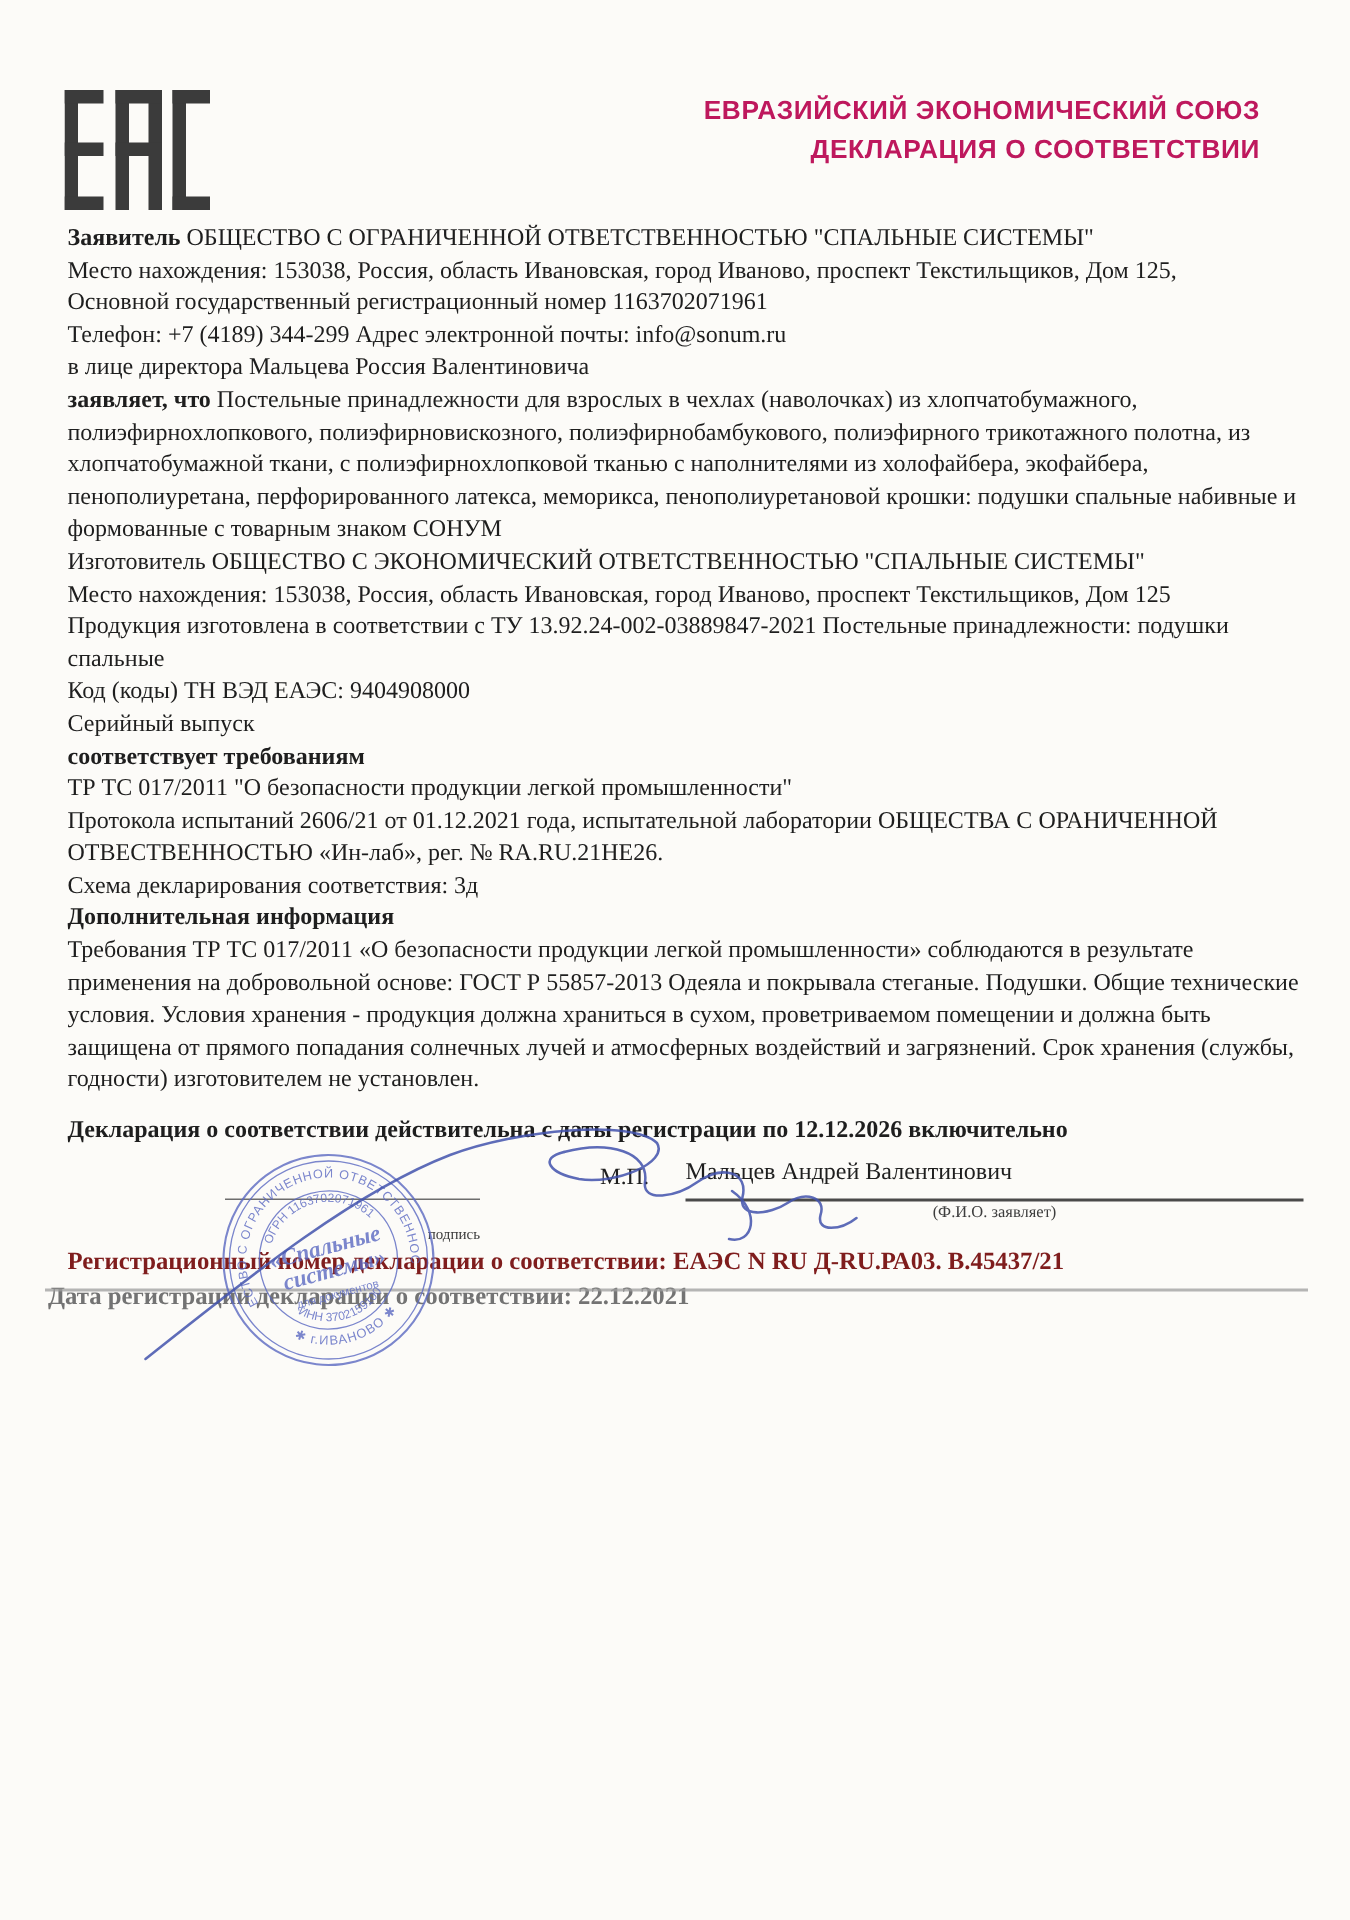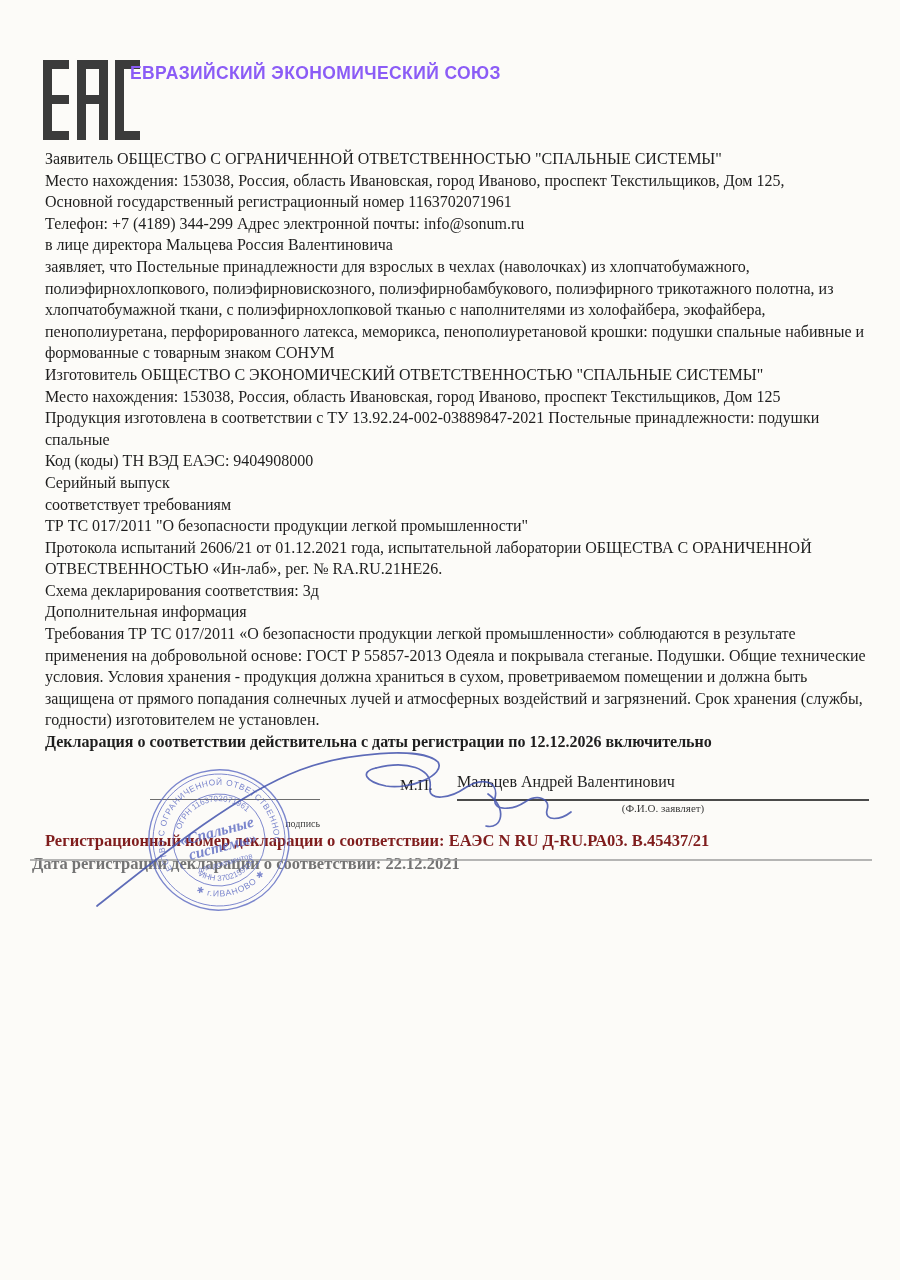--- a/index.html
+++ b/index.html
@@ -9,30 +9,30 @@
     margin:0 auto;
     background:#fcfbf8;
     overflow:hidden;
     color:#1e1e1e;
     font-family:"Liberation Serif", serif;
   }
   
   .eac-logo { position:absolute; left:43px; top:60px; width:97px; height:80px; color:#3b3b3b; }
   .titles {
     position:absolute; left:130px; right:60px; top:60px;
-    text-align:left;
+    text-align:right;
     font-family:"Liberation Sans", sans-serif;
     font-weight:bold; font-size:17.5px; line-height:26px;
-    color:#8b5cf6; letter-spacing:0.4px;
+    color:#be185d; letter-spacing:0.4px;
   }
   
   .doc-body { position:absolute; left:45px; right:28px; top:148px; }
   .doc-body p { margin:0; font-size:16px; line-height:21.6px; }
-  .doc-body p.validity { font-weight:bold; }
-  .doc-body b { font-weight:normal; }
+  .doc-body p.validity { margin-top:12px; font-weight:bold; }
+  .doc-body b { font-weight:bold; }
   
   .sig-area { position:absolute; left:0; right:0; top:770px; height:160px; }
   .mp-label { position:absolute; left:400px; top:6px; font-size:15.5px; }
   .sign-line-left { position:absolute; left:150px; top:29px; width:170px; border-bottom:1.5px solid #6d6d6d; }
   .sign-caption { position:absolute; left:150px; top:48px; width:170px; text-align:right; font-size:10px; color:#3d3d3d; }
   .fio-name { position:absolute; left:457px; top:3px; width:412px; text-align:left; font-size:16px; }
   .sign-line-right { position:absolute; left:457px; top:29px; width:412px; border-bottom:2px solid #4a4a4a; }
   .fio-caption { position:absolute; left:457px; top:32px; width:412px; text-align:center; font-size:11px; color:#3d3d3d; }
   .reg-number { position:absolute; left:45px; top:44px; font-size:16.5px; font-weight:bold; color:#7f1d1d; }
   .reg-date { position:absolute; left:32px; top:67px; font-size:16.5px; font-weight:bold; color:#737373; }
@@ -61,20 +61,21 @@
       <rect x="34" y="35" width="31" height="9"></rect>
 
       <rect x="72" y="0" width="9" height="80"></rect>
       <rect x="72" y="0" width="25" height="9"></rect>
       <rect x="72" y="71" width="25" height="9"></rect>
     </g>
   </svg>
 
   <div class="titles">
     <div>ЕВРАЗИЙСКИЙ ЭКОНОМИЧЕСКИЙ СОЮЗ</div>
+    <div>ДЕКЛАРАЦИЯ О СООТВЕТСТВИИ</div>
   </div>
 
   <main class="doc-body">
     <p><b>Заявитель</b><span> ОБЩЕСТВО С ОГРАНИЧЕННОЙ ОТВЕТСТВЕННОСТЬЮ "СПАЛЬНЫЕ СИСТЕМЫ"</span></p>
     <p><span>Место нахождения: 153038, Россия, область Ивановская, город Иваново, проспект Текстильщиков, Дом 125,</span></p>
     <p><span>Основной государственный регистрационный номер 1163702071961</span></p>
     <p><span>Телефон: +7 (4189) 344-299 Адрес электронной почты: info@sonum.ru</span></p>
     <p><span>в лице директора Мальцева Россия Валентиновича</span></p>
     <p><b>заявляет, что</b><span> Постельные принадлежности для взрослых в чехлах (наволочках)  из хлопчатобумажного, полиэфирнохлопкового, полиэфирновискозного, полиэфирнобамбукового, полиэфирного трикотажного полотна, из хлопчатобумажной ткани, с полиэфирнохлопковой тканью с наполнителями из холофайбера, экофайбера, пенополиуретана, перфорированного латекса, меморикса, пенополиуретановой крошки: подушки спальные набивные и формованные с товарным знаком СОНУМ</span></p>
     <p><span>Изготовитель ОБЩЕСТВО С ЭКОНОМИЧЕСКИЙ ОТВЕТСТВЕННОСТЬЮ "СПАЛЬНЫЕ СИСТЕМЫ"</span></p>

